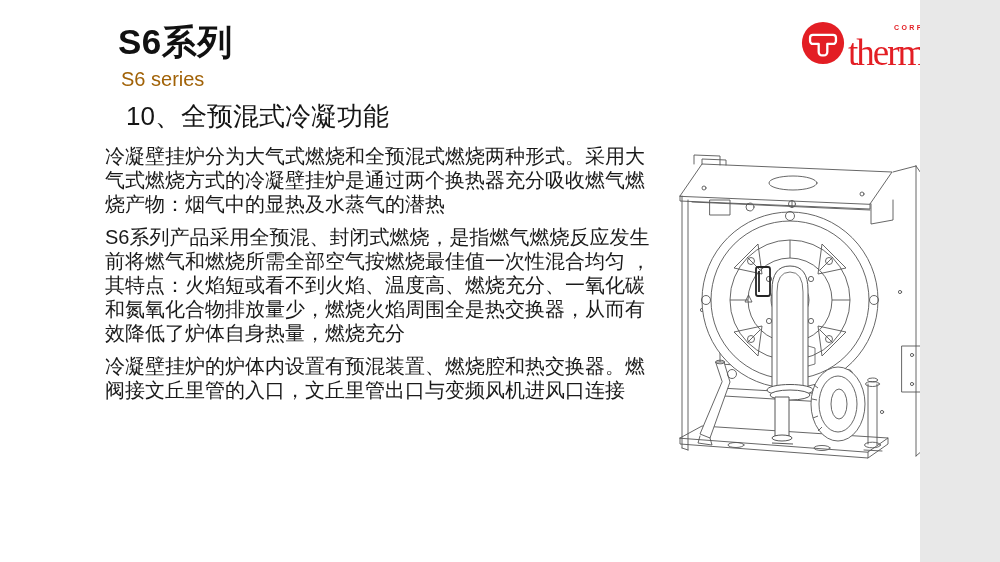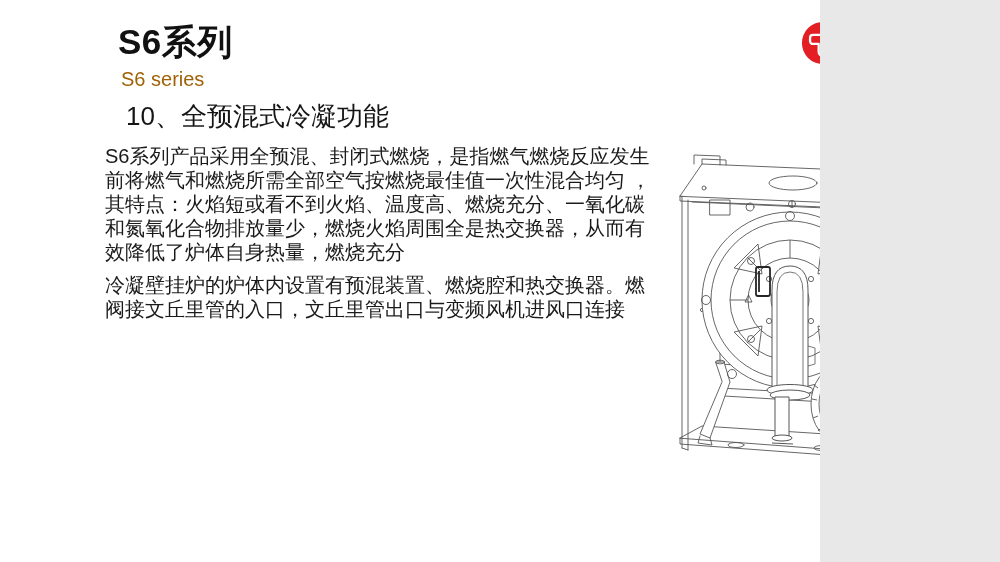--- a/index.html
+++ b/index.html
@@ -1,17 +1,17 @@
 <!DOCTYPE html>
 <html><head>
 <meta charset="utf-8">
 <style>
   html,body{margin:0;padding:0;background:#e8e8e8;}
   .slide{
-    position:relative;width:820px;height:562px;background:#ffffff;
+    position:relative;width:920px;height:562px;background:#ffffff;
     overflow:hidden;font-family:"Liberation Sans",sans-serif;
   }
   .title-cn{
     position:absolute;left:118px;top:22px;font-size:35px;font-weight:700;
     color:#111;letter-spacing:.5px;line-height:40px;white-space:nowrap;
   }
   .title-en{
     position:absolute;left:121px;top:68px;font-size:20px;color:#a16207;
     line-height:22px;white-space:nowrap;
   }
@@ -41,20 +41,25 @@
 </head>
 <body>
 
 <div class="slide">
 
   <div class="title-cn">S6系列</div>
   <div class="title-en">S6 series</div>
   <div class="section-title">10、全预混式冷凝功能</div>
 
   <div class="body-text">
+    <div class="para">
+      <div class="bline">冷凝壁挂炉分为大气式燃烧和全预混式燃烧两种形式。采用大</div>
+      <div class="bline">气式燃烧方式的冷凝壁挂炉是通过两个换热器充分吸收燃气燃</div>
+      <div class="bline">烧产物：烟气中的显热及水蒸气的潜热</div>
+    </div>
     <div class="para">
       <div class="bline">S6系列产品采用全预混、封闭式燃烧，是指燃气燃烧反应发生</div>
       <div class="bline">前将燃气和燃烧所需全部空气按燃烧最佳值一次性混合均匀 ，</div>
       <div class="bline">其特点：火焰短或看不到火焰、温度高、燃烧充分、一氧化碳</div>
       <div class="bline">和氮氧化合物排放量少，燃烧火焰周围全是热交换器，从而有</div>
       <div class="bline">效降低了炉体自身热量，燃烧充分</div>
     </div>
     <div class="para">
       <div class="bline">冷凝壁挂炉的炉体内设置有预混装置、燃烧腔和热交换器。燃</div>
       <div class="bline">阀接文丘里管的入口，文丘里管出口与变频风机进风口连接</div>

